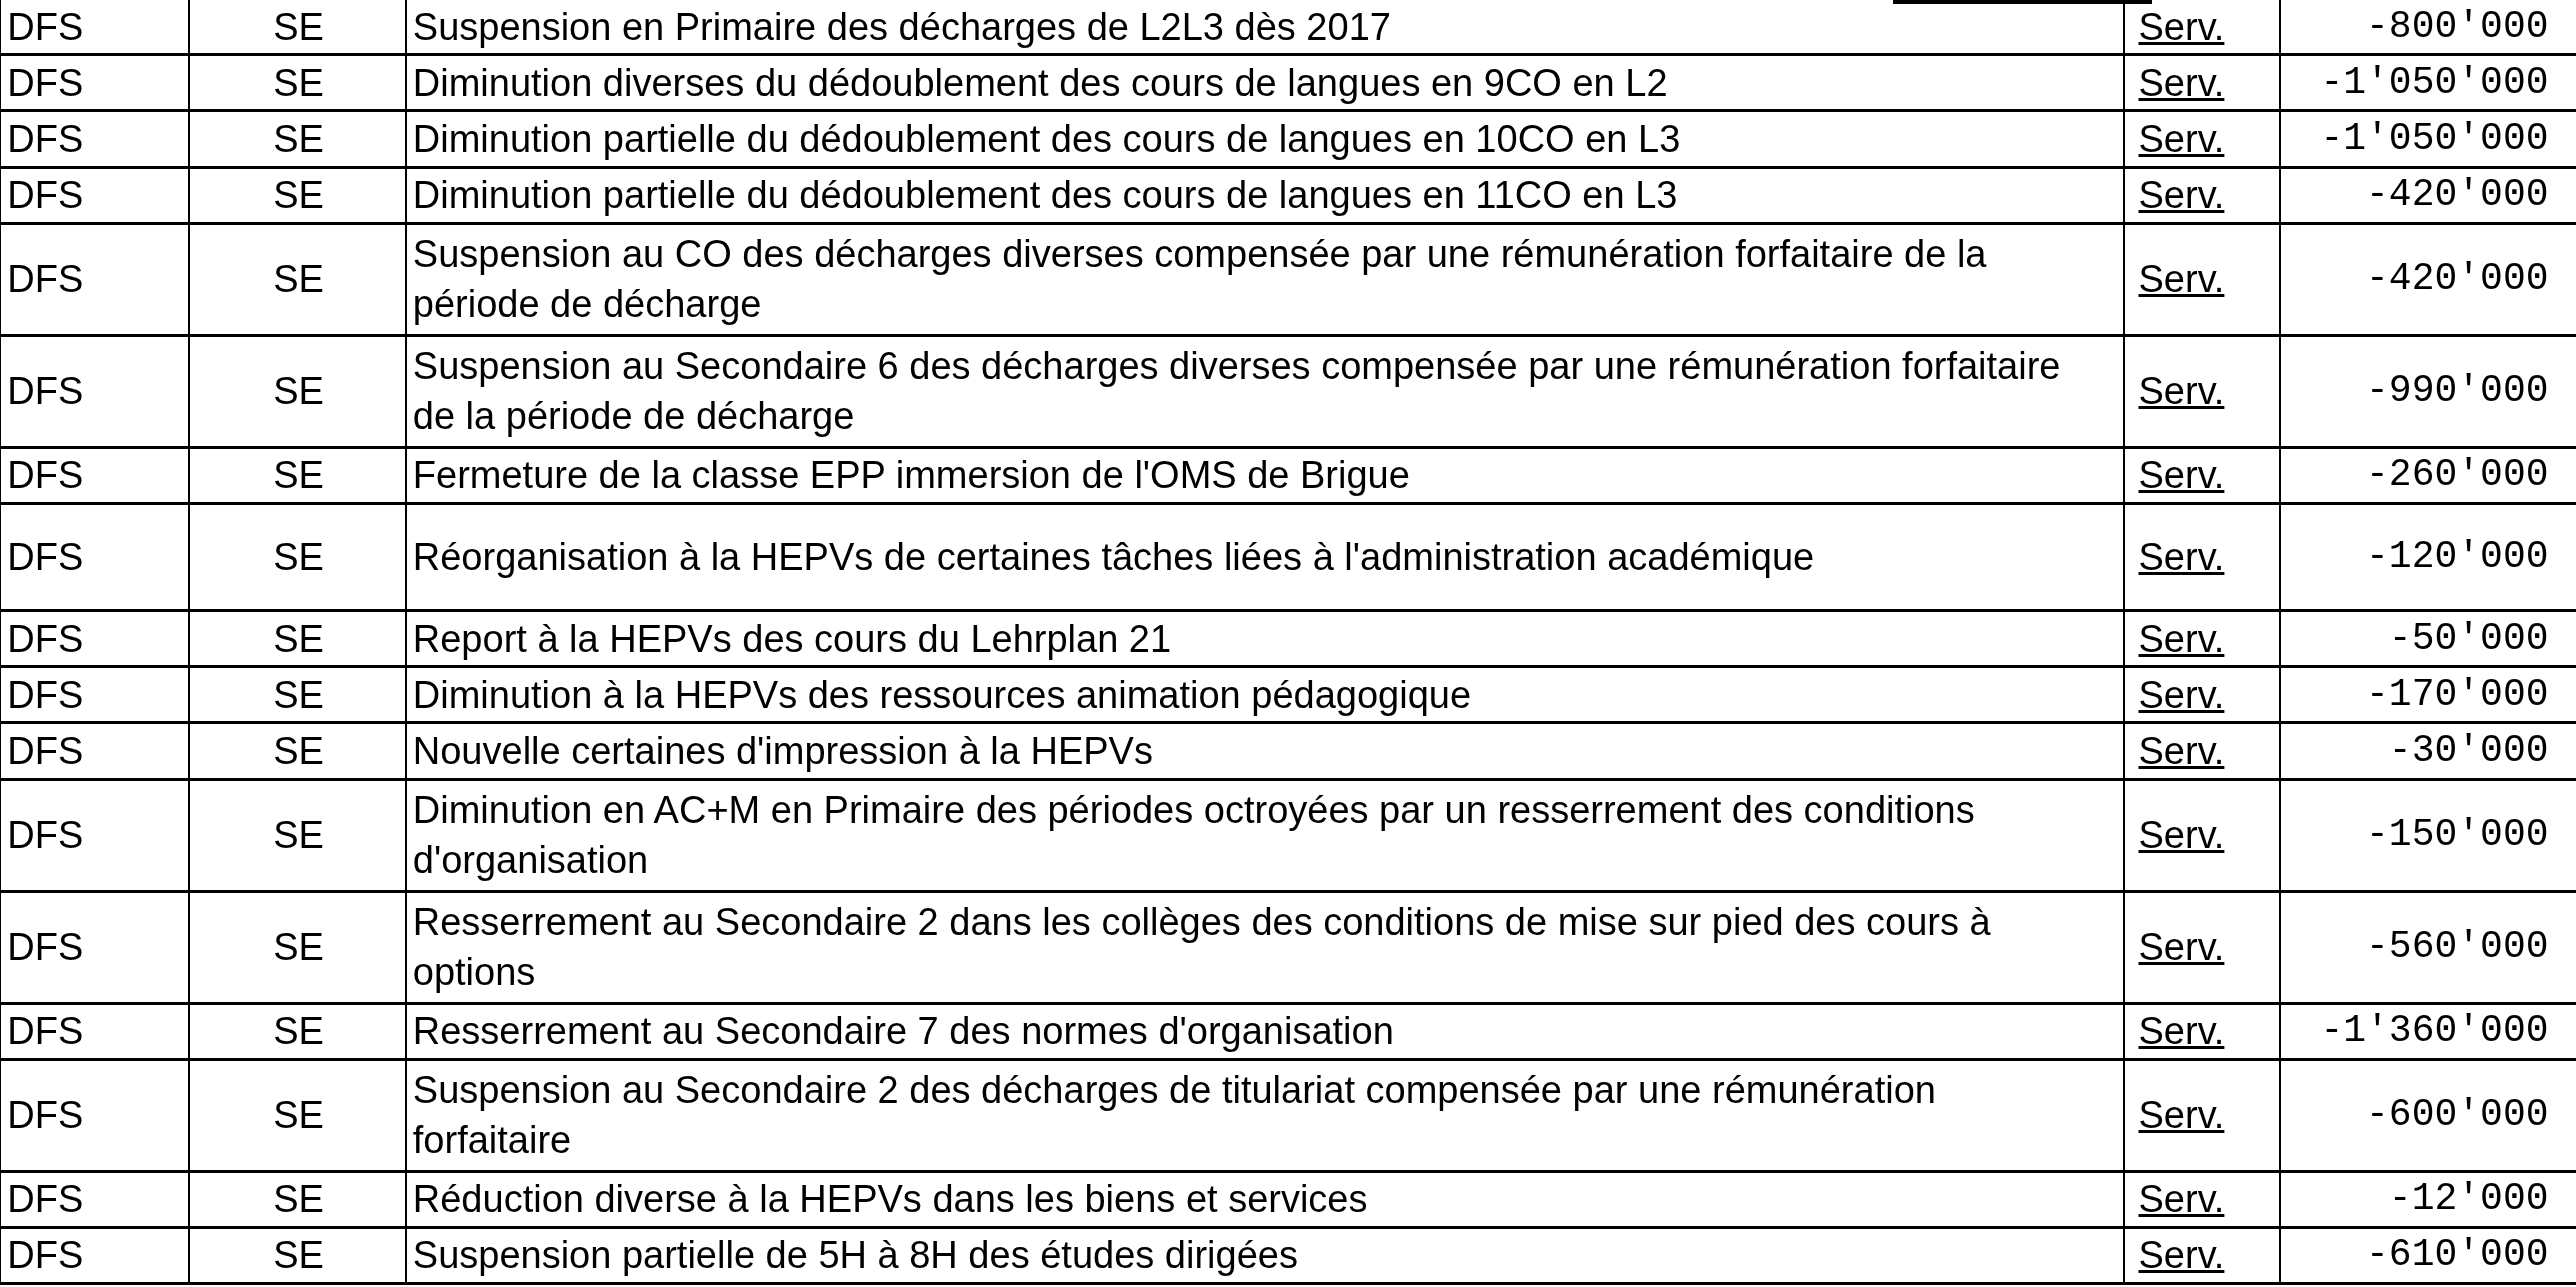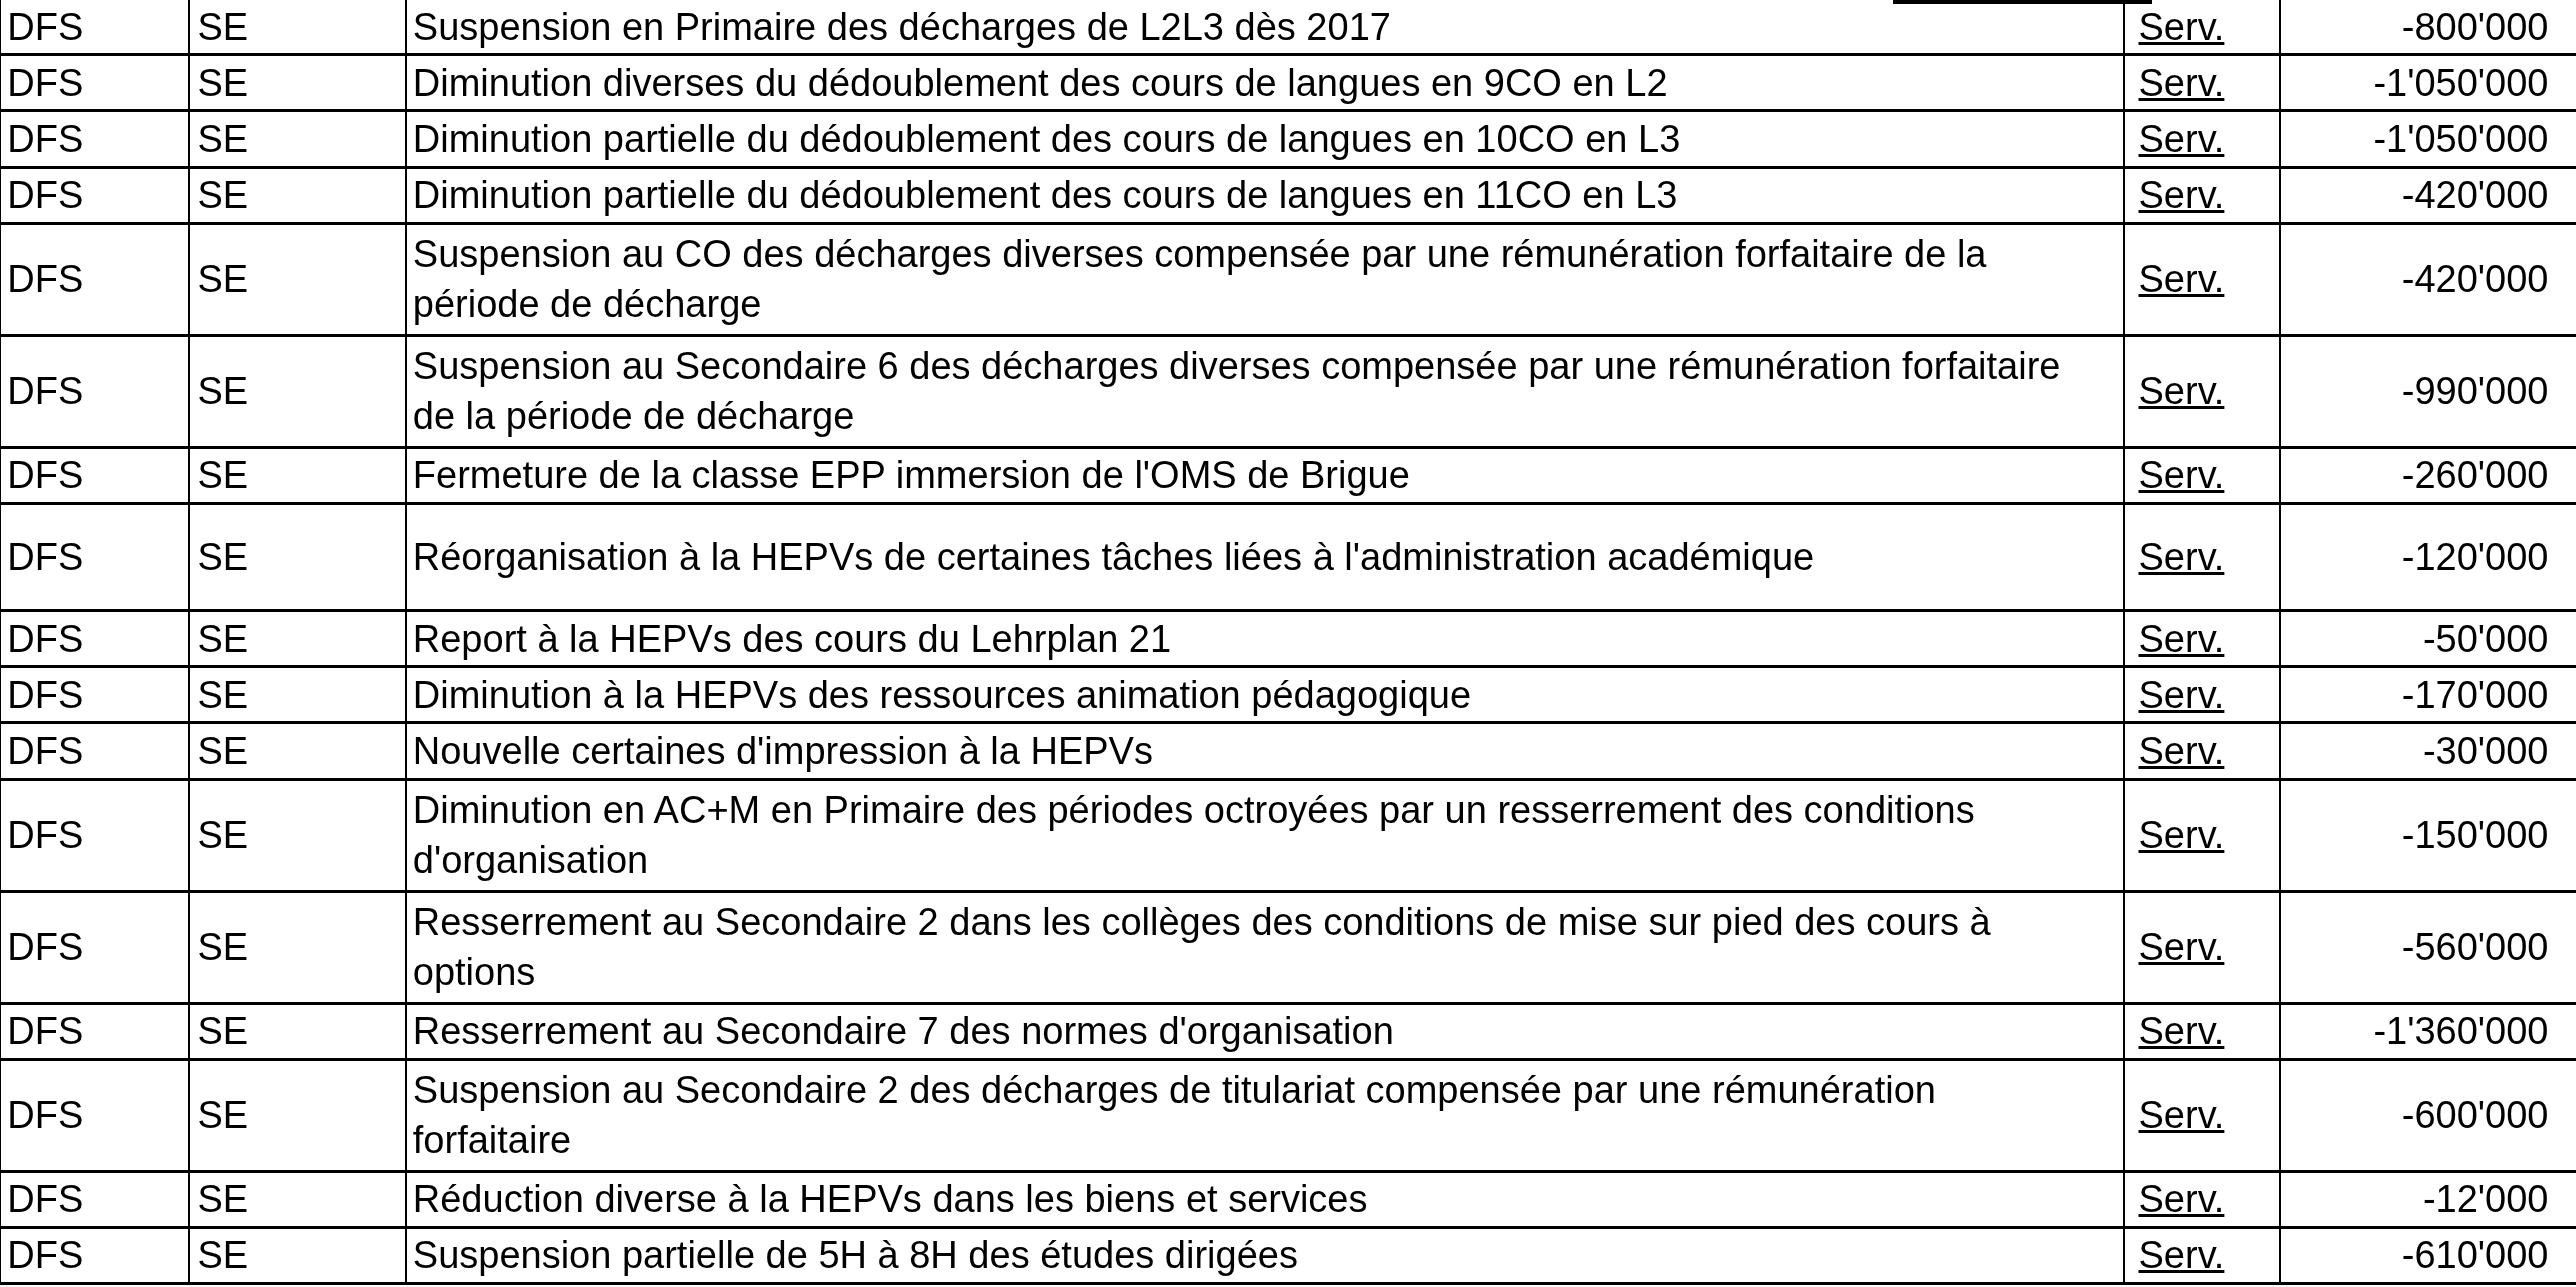--- a/index.html
+++ b/index.html
@@ -25,23 +25,23 @@
   table.budget td {
     border: 2.4px solid #000000;
     border-top-width: 3.1px;
     border-bottom-width: 3.1px;
     vertical-align: middle;
     overflow: hidden;
     word-wrap: break-word;
   }
   table.budget tr:first-child td { border-top: 0; }
   table.budget td:first-child { border-left-width: 1.6px; }
-  table.budget td:last-child  { border-right: 0; }
+  table.budget td:last-child  { border-right: 0; font-family: Liberation Mono, monospace; }
   td.cell-dept    { padding: 0 4.7px 0 6.3px; }
-  td.cell-service { padding: 0 4.7px 0 7.9px; }
+  td.cell-service { padding: 0 4.7px 0 7.9px; text-align: center; }
   td.cell-desc    { padding: 1.6px 31px 1.6px 6.3px; }
   td.cell-cat     { padding: 0 4.7px 0 14px; text-decoration: underline; }
   td.cell-amount  { text-align: right; padding: 0 27px 0 4.7px; }
   .top-border-fragment {
     position: absolute;
     top: 0;
     left: 1893px;
     width: 259px;
     height: 3.9px;
     background: #000000;

